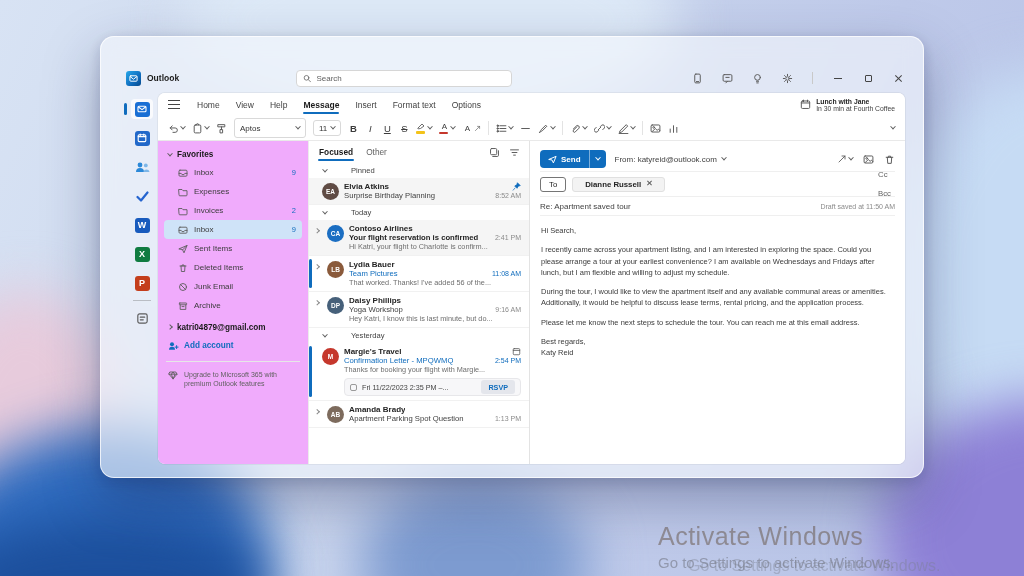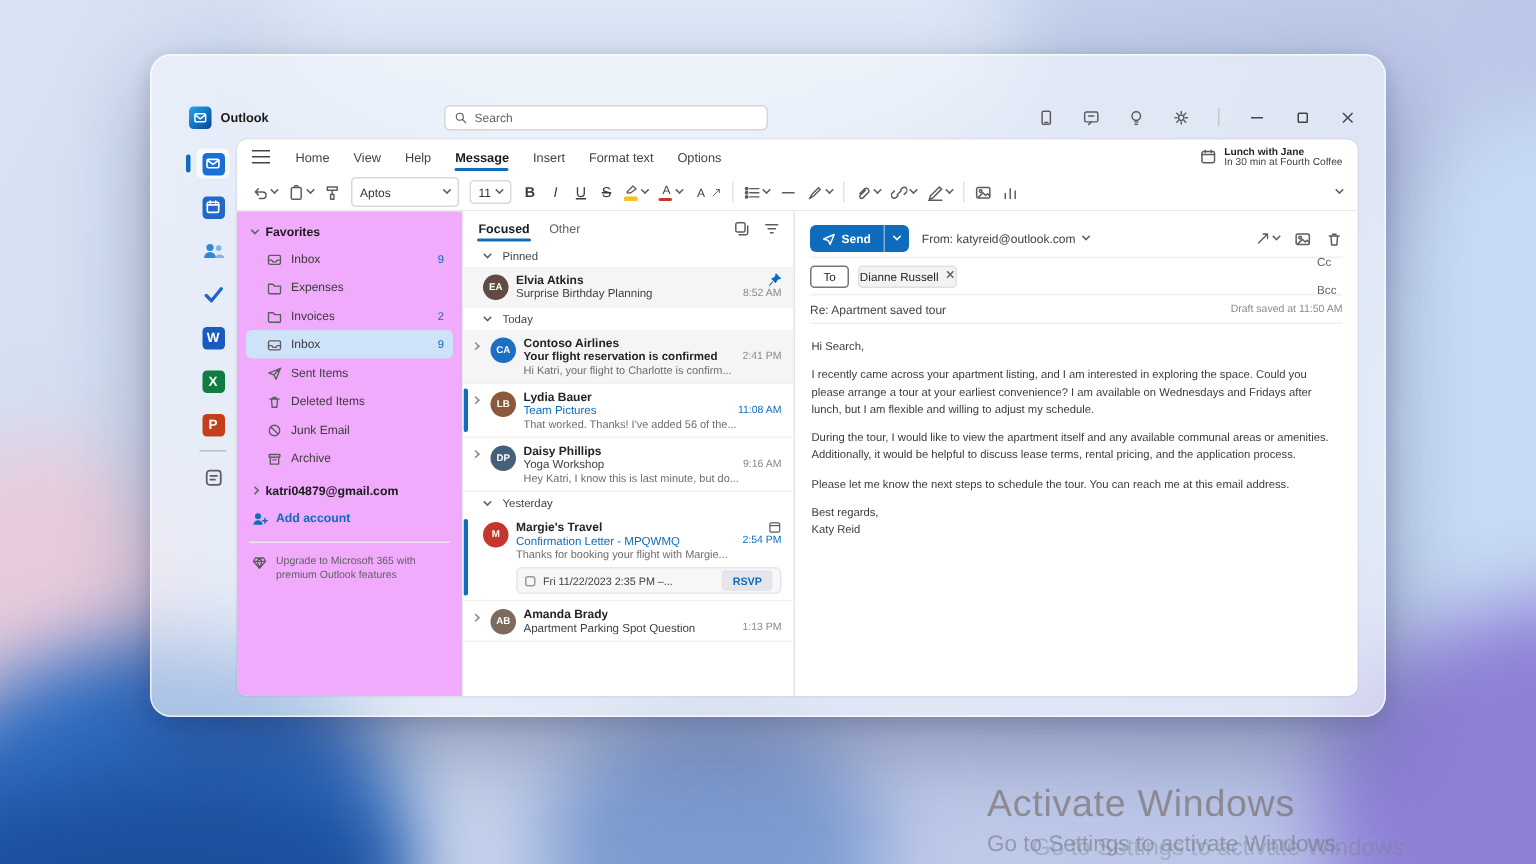--- a/index.html
+++ b/index.html
@@ -107,21 +107,21 @@
   .upgrade { display:flex; gap:6px; padding:2px 4px; cursor:pointer; }
   .upgrade .uptext { font-size:7px; color:#616161; line-height:1.35; width:104px; }
 
   
   .listpane { width:222px; border-left:1px solid #ececec; border-right:1px solid #e3e3e3; display:flex; flex-direction:column; overflow:hidden; background:#fff; }
   .listhdr { height:22px; display:flex; align-items:center; padding:0 9px; gap:11px; flex:none; }
   .ltab { font-size:8.3px; color:#616161; padding:4px 1px; cursor:pointer; position:relative; }
   .ltab.active { color:#1b1b1b; font-weight:bold; }
   .ltab.active::after { content:""; position:absolute; left:0; right:0; bottom:0; height:2px; background:#0f6cbd; border-radius:2px; }
   .lh-icons { margin-left:auto; display:flex; gap:9px; }
-  .grp { display:flex; align-items:center; gap:8px; height:15px; padding:0 10px 0 14px; font-size:7.6px; color:#424242; flex:none; cursor:pointer; }
+  .grp { display:flex; align-items:center; gap:24px; height:15px; padding:0 10px 0 14px; font-size:7.6px; color:#424242; flex:none; cursor:pointer; }
   .mrow { position:relative; display:flex; gap:5px; padding:4px 8px 4px 6px; border-bottom:1px solid #f1f1f1; cursor:pointer; background:#fff; }
   .mrow.gray { background:#f5f5f5; }
   .mrow .ubar { position:absolute; left:0; top:3px; bottom:3px; width:3px; border-radius:2px; background:#0f6cbd; }
   .rowchev { width:7px; display:flex; align-items:flex-start; padding-top:5px; flex:none; }
   .rowchev .chev { width:3.5px; height:3.5px; border-color:#8a8a8a; }
   .av { width:17px; height:17px; border-radius:50%; flex:none; color:#fff; font-size:6.5px; font-weight:bold;
     display:flex; align-items:center; justify-content:center; margin-top:1px; }
   .mbody { flex:1; min-width:0; }
   .l1,.l2,.l3 { display:flex; align-items:center; gap:4px; }
   .sender { font-size:8px; font-weight:bold; color:#242424; white-space:nowrap; overflow:hidden; text-overflow:ellipsis; }
@@ -146,21 +146,21 @@
   .sendbtn .sb-main { display:flex; align-items:center; gap:4px; padding:0 8px; color:#fff; font-size:8px; font-weight:bold; }
   .sendbtn .sb-split { width:1px; height:18px; background:rgba(255,255,255,.45); }
   .sendbtn .sb-dd { padding:0 6px; display:flex; align-items:center; }
   .sendbtn .chev { border-color:#fff; }
   .fromdd { display:flex; align-items:center; gap:5px; font-size:8px; color:#424242; cursor:pointer; }
   .cr1-icons { margin-left:auto; display:flex; align-items:center; gap:10px; }
   .crow2 { display:flex; align-items:center; gap:6px; height:25px; border-top:1px solid #efefef; flex:none; }
   .tobtn { border:1px solid #757575; background:#fff; border-radius:3px; font-size:7.8px; color:#242424;
     padding:2px 8px; cursor:pointer; font-family:"Liberation Sans",sans-serif; }
   .pill { display:flex; align-items:flex-start; gap:5px; background:#f3f3f3; border:1px solid #e0e0e0; border-radius:3px;
-    padding:2px 0; font-size:7.8px; color:#242424; cursor:pointer; }
+    padding:2px 12px; font-size:7.8px; color:#242424; cursor:pointer;font-weight:bold; }
   .pillx { position:relative; width:6px; height:6px; display:inline-block; }
   .pillx::before,.pillx::after { content:""; position:absolute; left:2.5px; top:0; width:1px; height:6px; background:#616161; }
   .pillx::before { transform:rotate(45deg);} .pillx::after { transform:rotate(-45deg);}
   .ccbcc { margin-left:0; font-size:7.8px; color:#616161; cursor:pointer; }
   .cr2-right { margin-left:auto; display:flex; gap:10px; padding-right:4px;flex-direction:column; }
   .crow3 { display:flex; align-items:center; height:20px; border-top:1px solid #efefef; border-bottom:1px solid #efefef; flex:none; }
   .csub { font-size:8px; color:#424242; }
   .draft { margin-left:auto; font-size:7px; color:#8a8a8a; }
   .cbody { flex:1; overflow:hidden; padding:9px 2px 0 1px; }
   .cbody p { font-size:7.5px; line-height:1.5; color:#3b3b3b; margin-bottom:8px; max-width:370px; }

